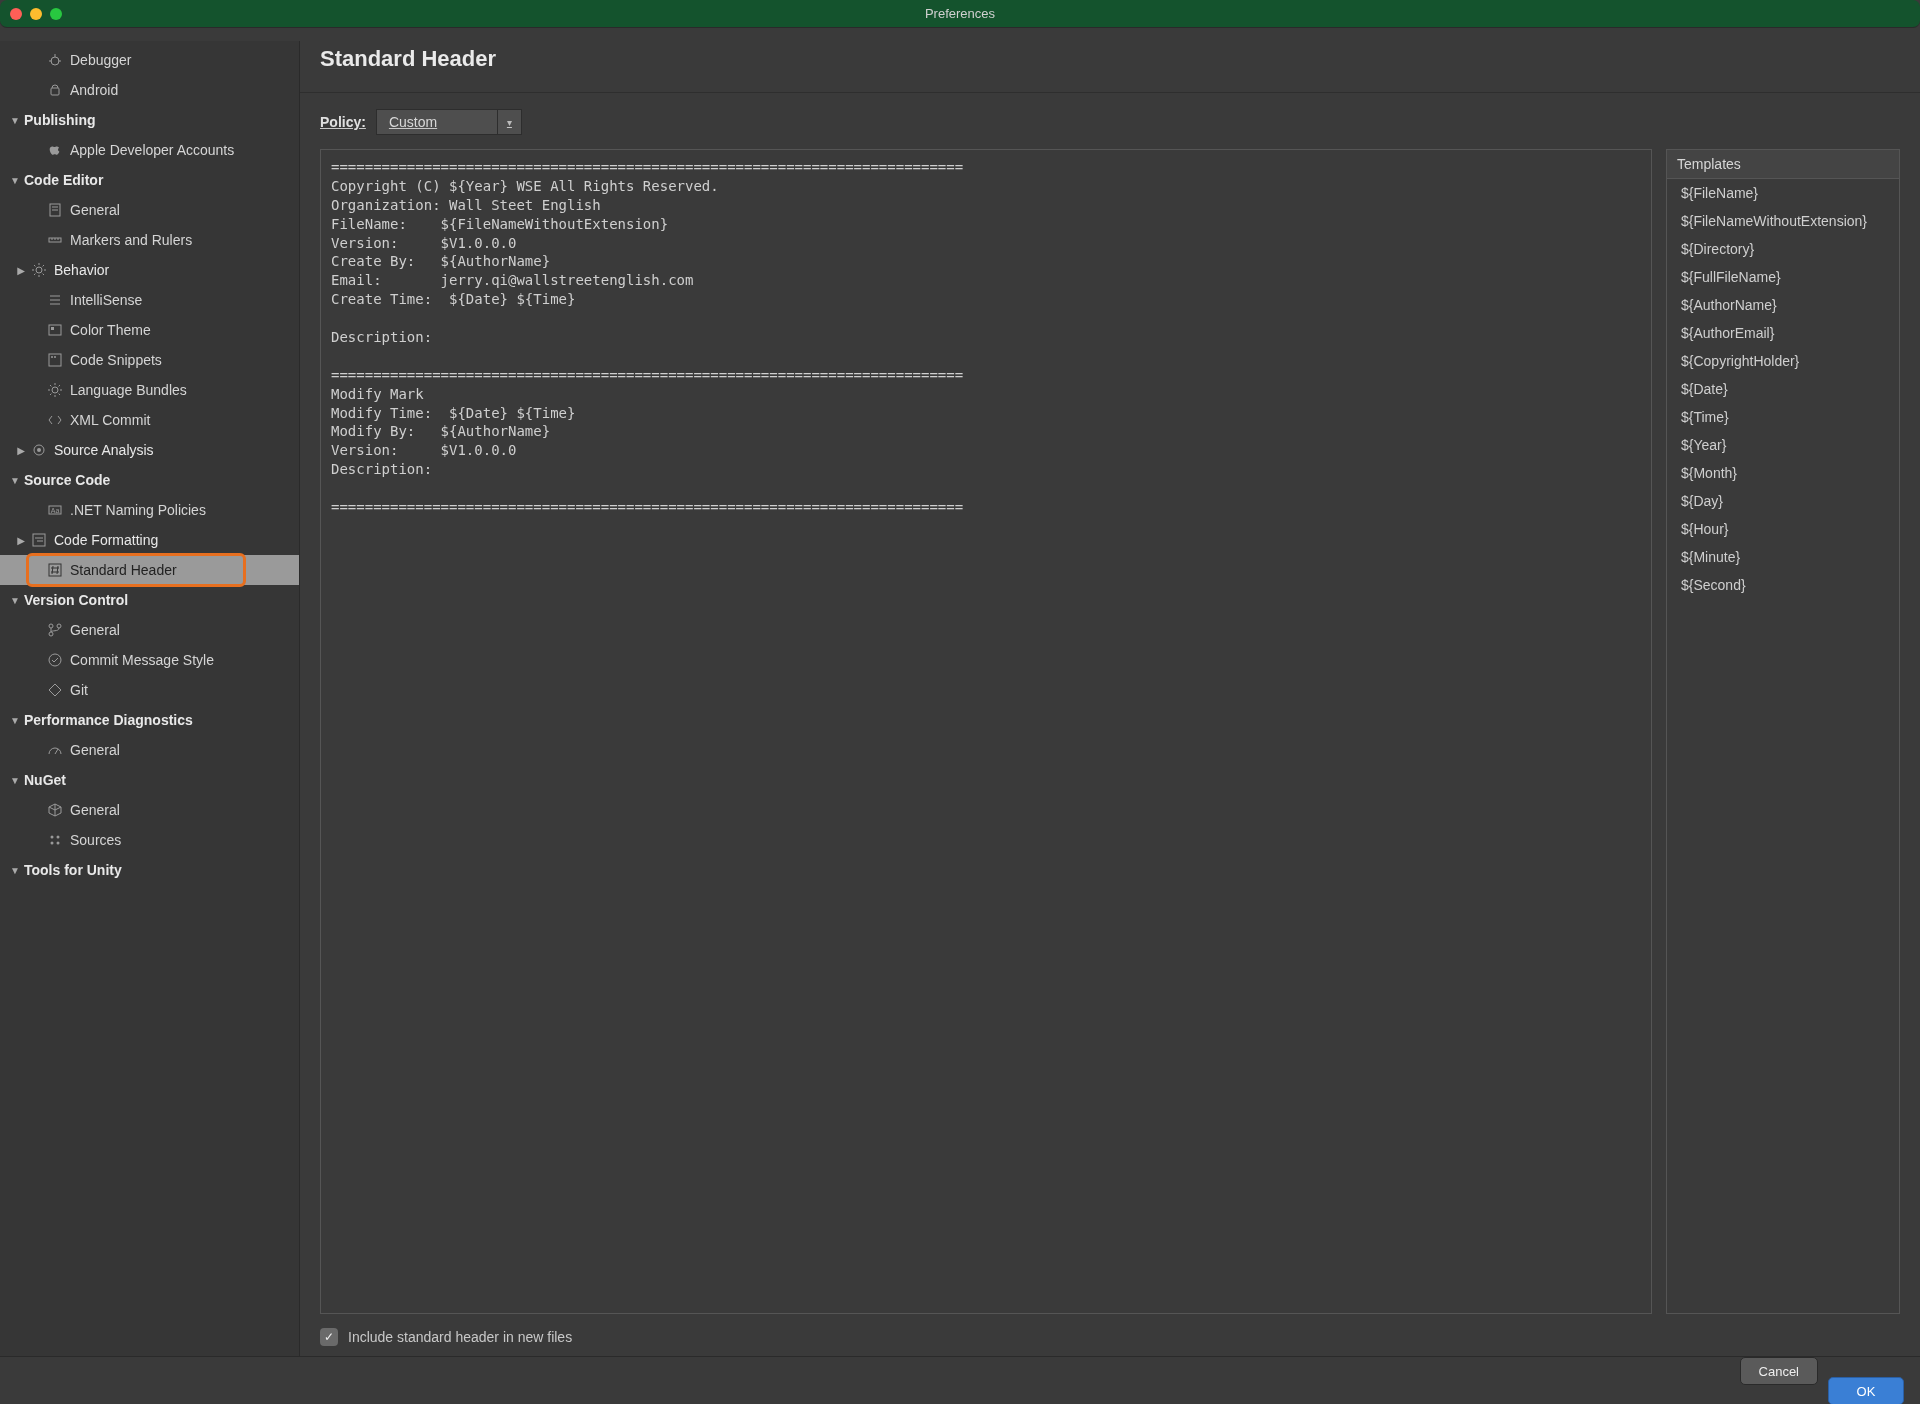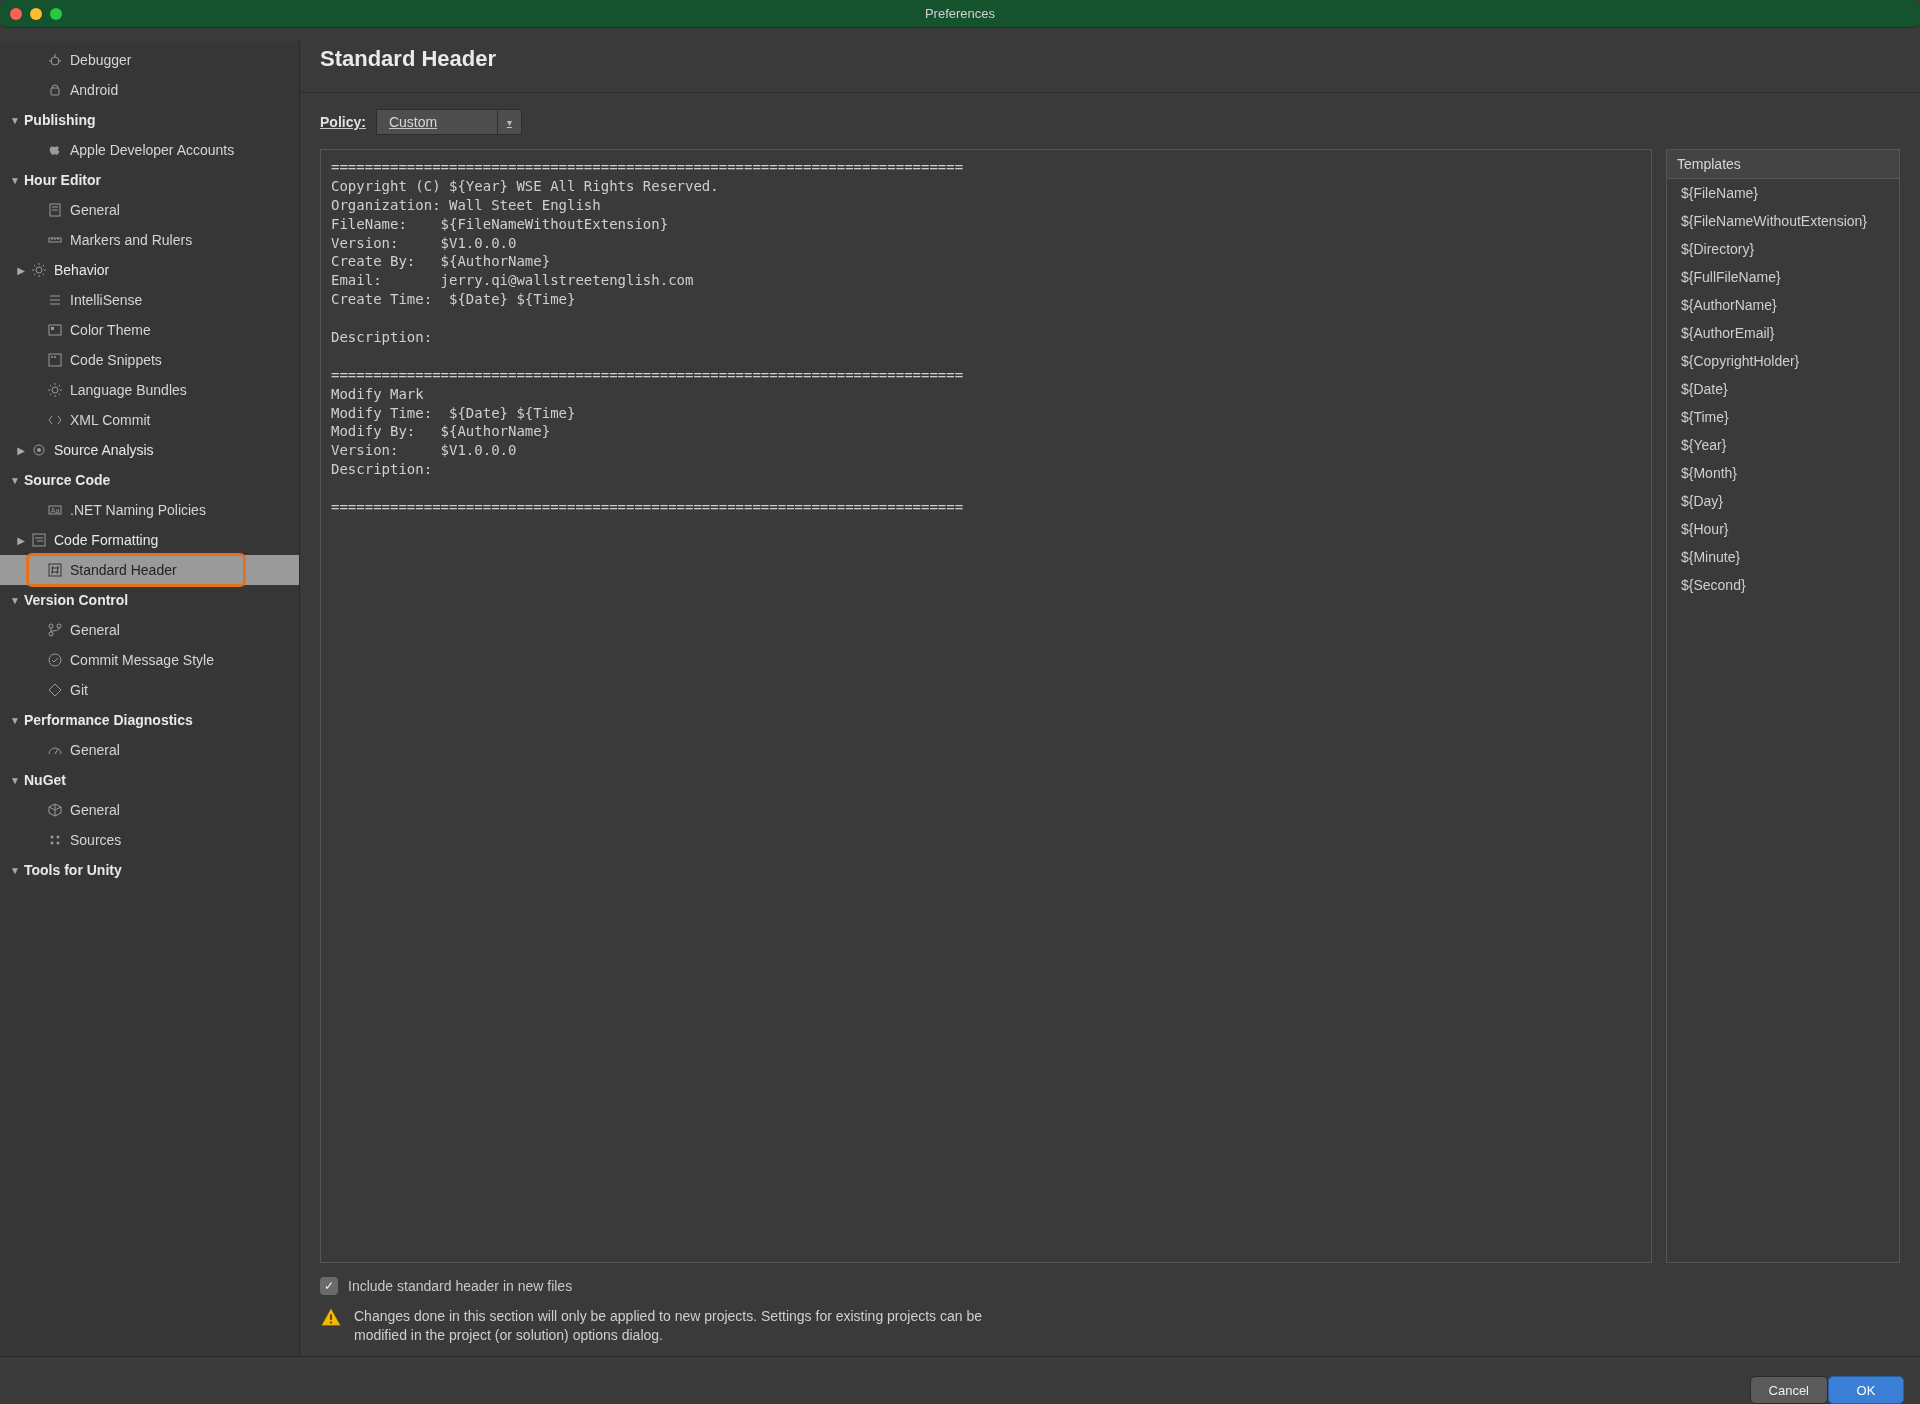--- a/index.html
+++ b/index.html
@@ -206,24 +206,24 @@
 .warning-icon {
   width: 22px; height: 22px;
   flex-shrink: 0;
 }
 .warning-text { color: #cfcfcf; line-height: 1.4; max-width: 640px; }
 
 
 .footer {
   height: 48px;
   display: flex;
-  align-items: flex-end;
+  align-items: flex-start;
   justify-content: flex-end;
   padding: 0 16px;
-  gap: 0;
+  gap: 10px;
   background: #3a3a3a;
   border-top: 1px solid #2a2a2a;
 }
 .btn {
   height: 28px;
   min-width: 76px;
   padding: 0 18px;
   border-radius: 5px;
   border: 1px solid #2a2a2a;
   display: inline-flex; align-items: center; justify-content: center;
@@ -282,21 +282,21 @@
         <span class="disclosure"></span>
         <span class="tree-icon">
           <svg width="16" height="16" viewBox="0 0 16 16">
             <path d="M11 8c0-1.5 1-2.3 1-2.3-0.7-1-1.8-1.2-2.2-1.2-1 0-1.5.6-2.3.6s-1.4-.6-2.3-.6c-1.2 0-2.5.9-2.5 2.8 0 2.8 2 5.5 3 5.5.7 0 1-.5 2-.5s1.2.5 2 .5c1 0 2.6-2.4 2.6-3.4-1.3-.6-1.3-1.9-1.3-1.4z" fill="currentColor"></path>
           </svg>
         </span>
         <span>Apple Developer Accounts</span>
       </div>
       <div class="tree-item has-children">
         <span class="disclosure">▼</span>
-        <span>Hour Editor</span>
+        <span>Code Editor</span>
       </div>
       <div class="tree-item level-1">
         <span class="disclosure"></span>
         <span class="tree-icon">
           <svg width="16" height="16" viewBox="0 0 16 16">
             <rect x="3" y="2" width="10" height="12" fill="none" stroke="currentColor"></rect>
             <line x1="5" y1="5" x2="11" y2="5" stroke="currentColor"></line>
             <line x1="5" y1="8" x2="11" y2="8" stroke="currentColor"></line>
           </svg>
         </span>
@@ -557,28 +557,20 @@
               <div class="tmpl-item">${Second}</div>
             </div>
         </div>
       </div>
 
       <div class="include-row">
         <span class="checkbox">✓</span>
         <span>Include standard header in new files</span>
       </div>
 
-      <div class="warning-row">
-        <svg class="warning-icon" viewBox="0 0 24 24">
-          <path d="M12 2 L22 20 L2 20 Z" fill="#f5b800" stroke="#b07f00" stroke-width="0.5"></path>
-          <rect x="11" y="8" width="2" height="6" fill="#4a3a00"></rect>
-          <rect x="11" y="16" width="2" height="2" fill="#4a3a00"></rect>
-        </svg>
-        <div class="warning-text">Changes done in this section will only be applied to new projects. Settings for existing projects can be modified in the project (or solution) options dialog.</div>
-      </div>
     </div>
   </div>
 </div>
 
 <div class="footer">
   <div class="btn btn-default">Cancel</div>
   <div class="btn btn-primary">OK</div>
 </div>
 
 </body></html>

